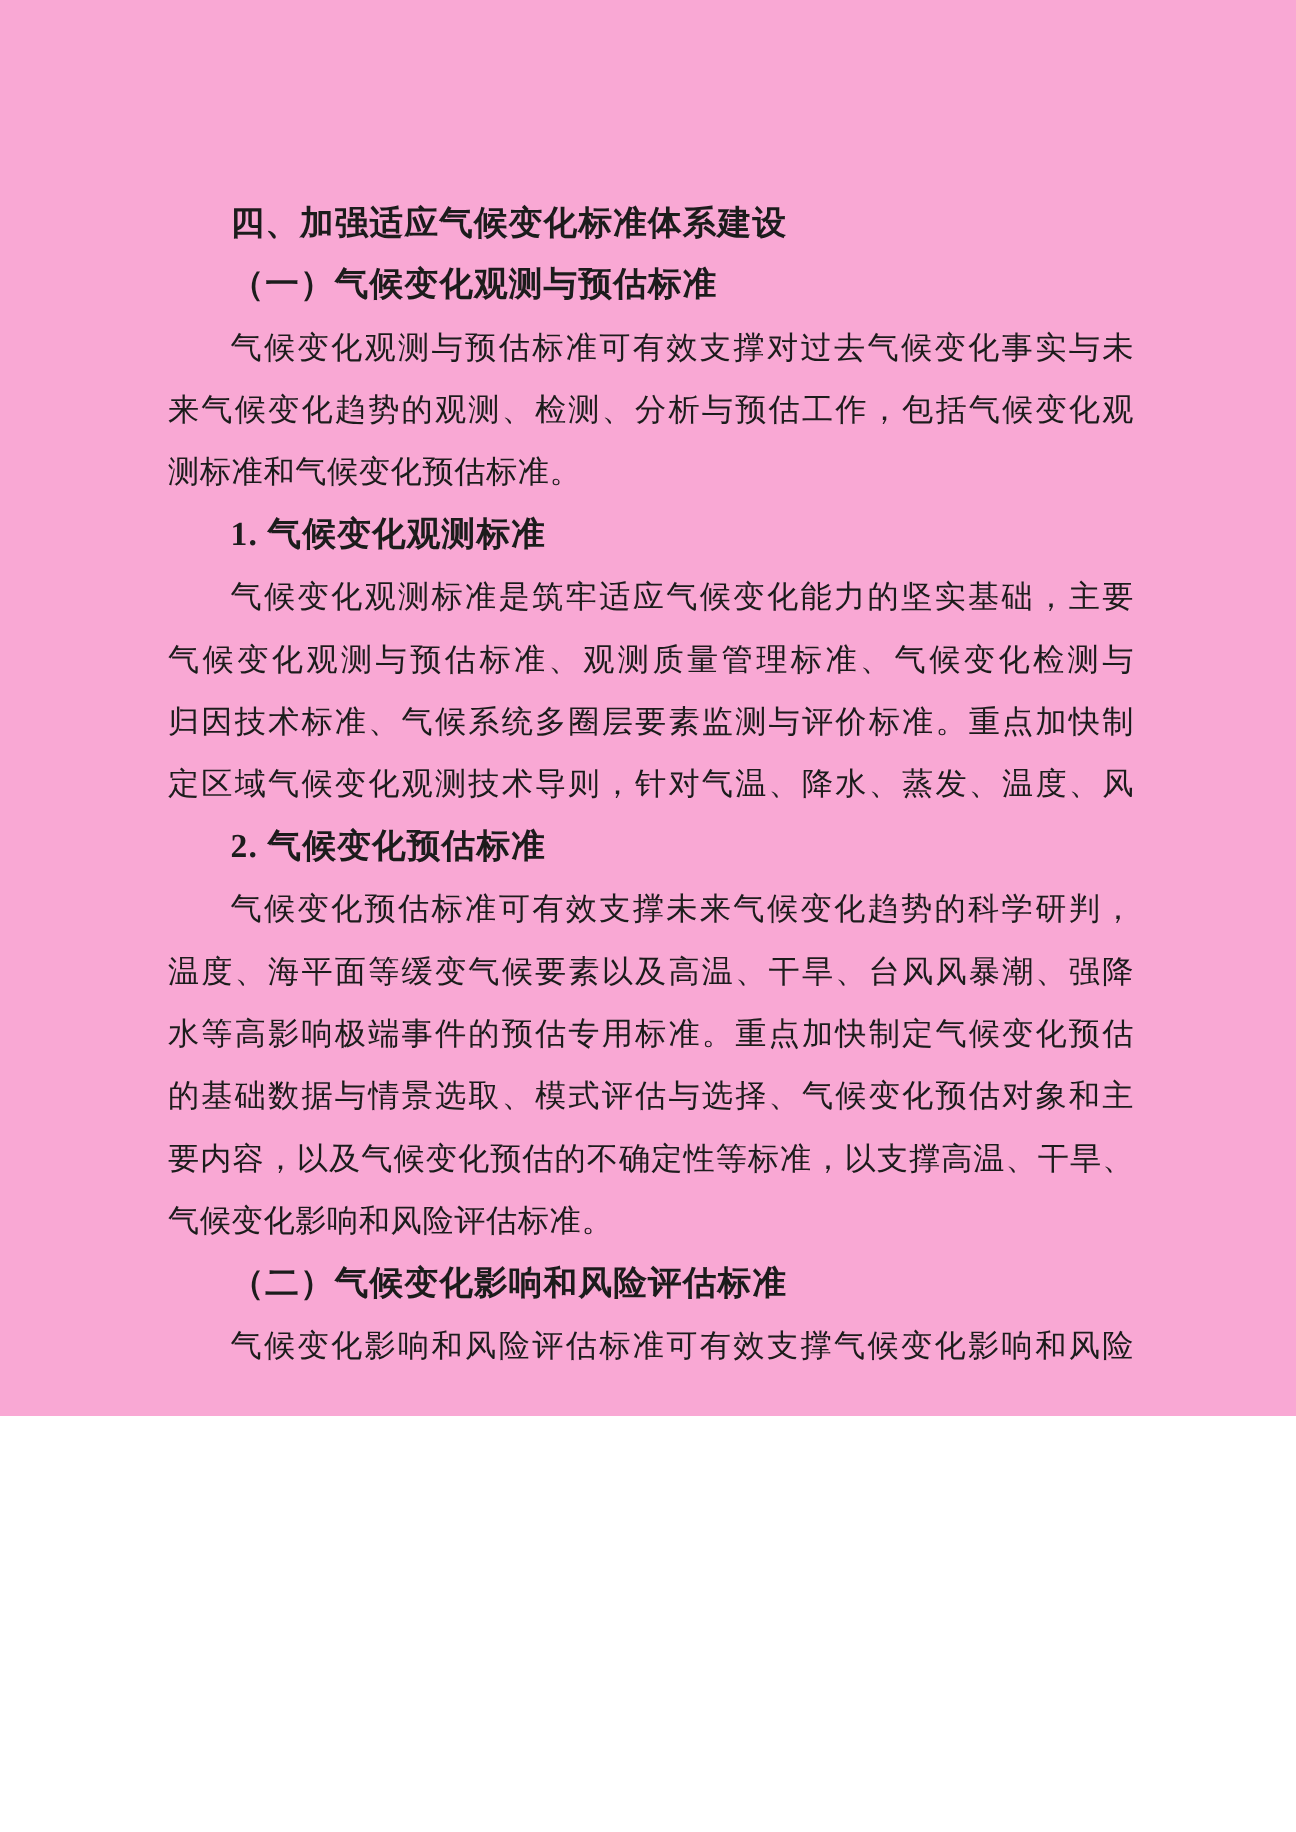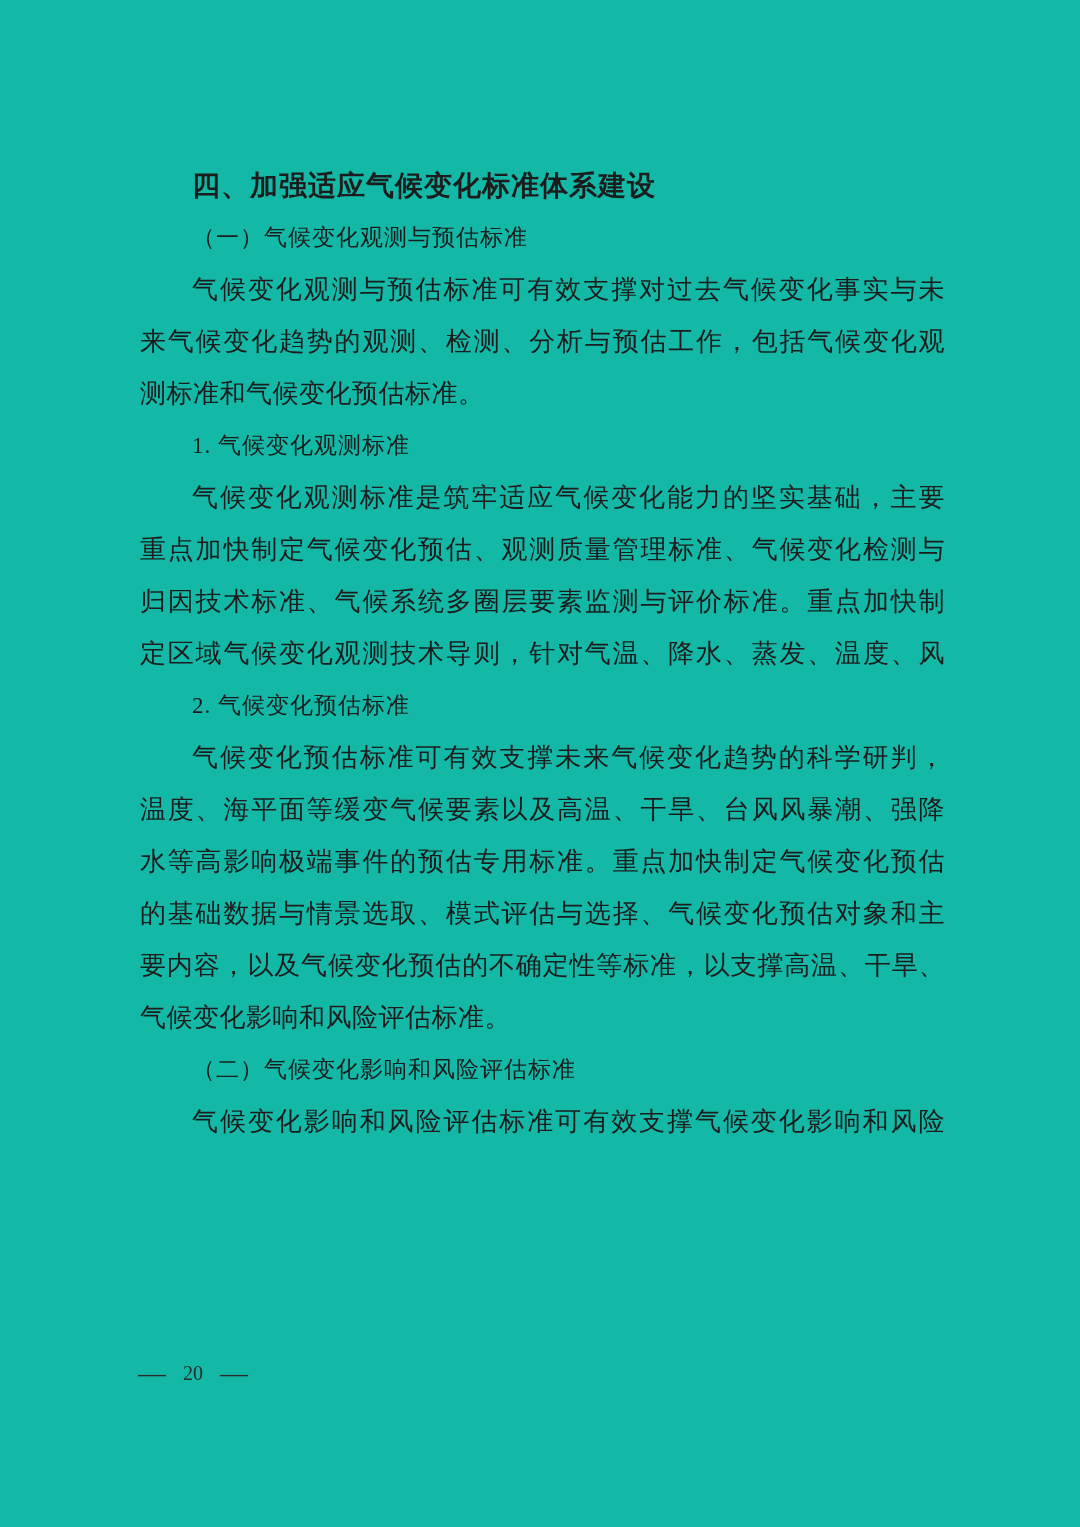--- a/index.html
+++ b/index.html
@@ -1,20 +1,20 @@
 <!DOCTYPE html>
 <html><head>
 <meta charset="utf-8">
 <style>
   html, body { margin: 0; padding: 0; background: #ffffff; }
   .page {
     position: relative;
     width: 1080px;
-    height: 1527px;
-    background: #14b8a6;
+    height: 1180px;
+    background: #f9a8d4;
     font-family: "Liberation Serif", "DejaVu Serif", serif;
     color: #1c1c1c;
     overflow: hidden;
   }
   .content {
     position: absolute;
     left: 140px;
     top: 160px;
     width: 805px;
   }
@@ -34,22 +34,22 @@
   }
   .indent { text-indent: 52px; }
   .h1 {
     font-family: "Liberation Sans", "DejaVu Sans", sans-serif;
     font-weight: 700;
     font-size: 28px;
     text-indent: 52px;
     letter-spacing: 1px;
   }
   .h2, .h3 {
-    font-weight: 400;
-    font-size: 23px;
+    font-weight: 700;
+    font-size: 28px;
     text-indent: 52px;
     letter-spacing: 1px;
   }
   .footer {
     position: absolute;
     left: 138px;
     top: 1349px;
     height: 48px;
     display: flex;
     align-items: center;
@@ -70,21 +70,21 @@
 
     <div class="line h2">（一）气候变化观测与预估标准</div>
 
     <div class="line indent fill">气候变化观测与预估标准可有效支撑对过去气候变化事实与未</div>
     <div class="line fill">来气候变化趋势的观测、检测、分析与预估工作，包括气候变化观</div>
     <div class="line">测标准和气候变化预估标准。</div>
 
     <div class="line h3">1. 气候变化观测标准</div>
 
     <div class="line indent fill">气候变化观测标准是筑牢适应气候变化能力的坚实基础，主要</div>
-    <div class="line fill">重点加快制定气候变化预估、观测质量管理标准、气候变化检测与</div>
+    <div class="line fill">气候变化观测与预估标准、观测质量管理标准、气候变化检测与</div>
     <div class="line fill">归因技术标准、气候系统多圈层要素监测与评价标准。重点加快制</div>
     <div class="line fill">定区域气候变化观测技术导则，针对气温、降水、蒸发、温度、风</div>
 
     <div class="line h3">2. 气候变化预估标准</div>
 
     <div class="line indent fill">气候变化预估标准可有效支撑未来气候变化趋势的科学研判，</div>
     <div class="line fill">温度、海平面等缓变气候要素以及高温、干旱、台风风暴潮、强降</div>
     <div class="line fill">水等高影响极端事件的预估专用标准。重点加快制定气候变化预估</div>
     <div class="line fill">的基础数据与情景选取、模式评估与选择、气候变化预估对象和主</div>
     <div class="line fill">要内容，以及气候变化预估的不确定性等标准，以支撑高温、干旱、</div>

